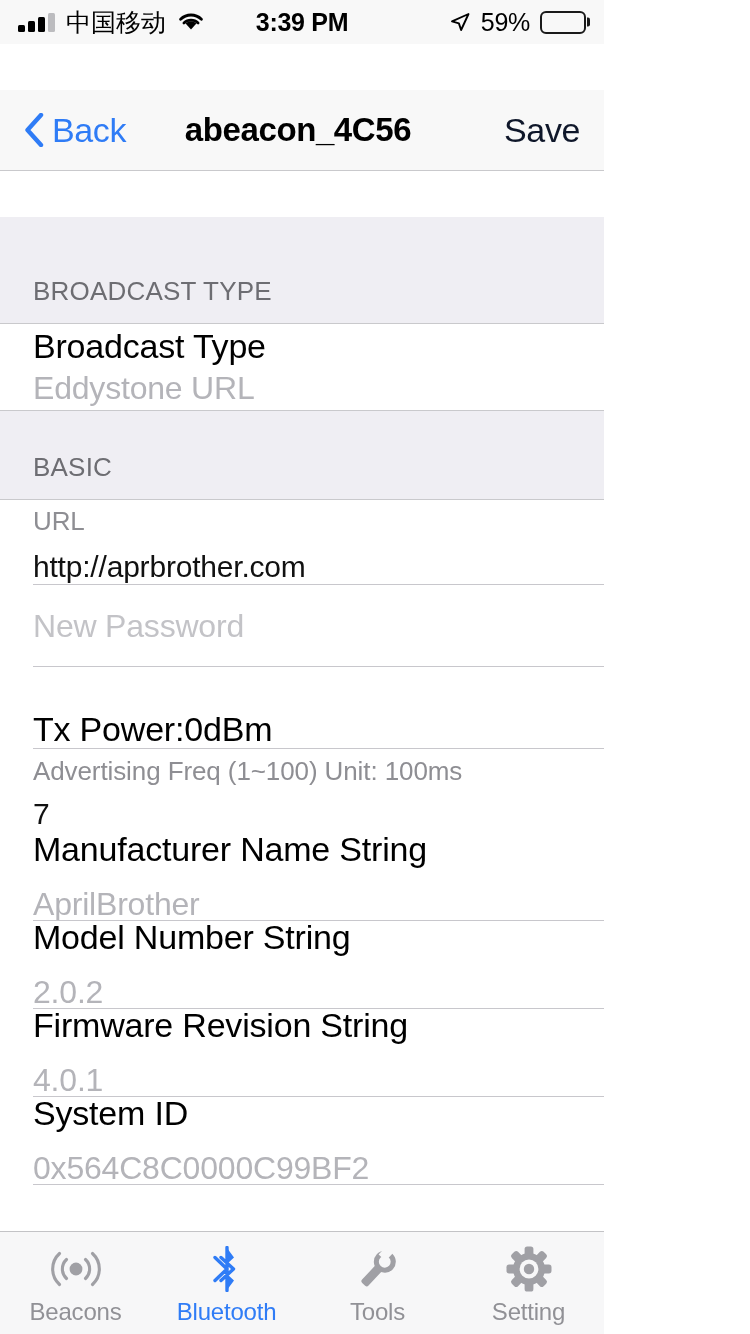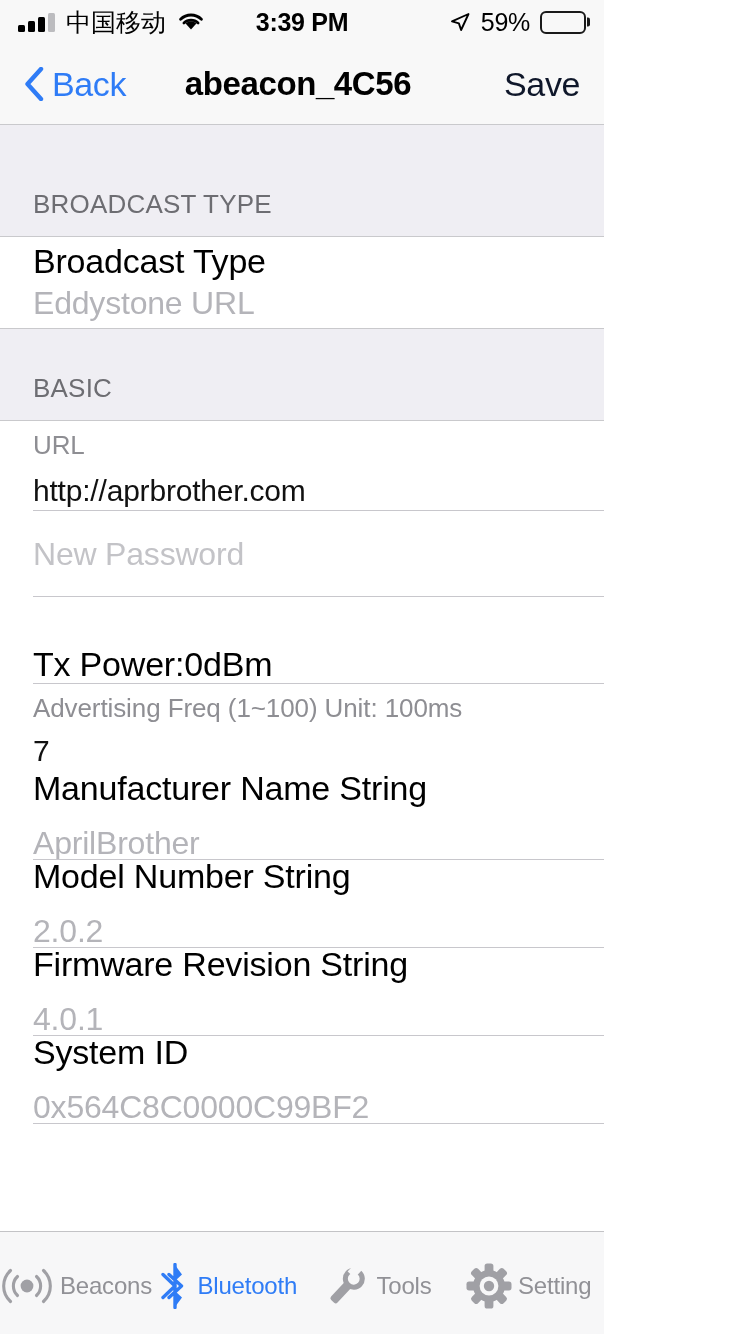--- a/index.html
+++ b/index.html
@@ -15,20 +15,21 @@
     overflow: hidden;
     position: relative;
   }
   .phone {
     width: 604px;
     height: 1334px;
     display: flex;
     flex-direction: column;
     background: #ffffff;
     position: relative;
+    gap: 46px;
   }
 
   
   .status-bar {
     height: 44px;
     background: #f8f8f8;
     display: flex;
     align-items: center;
     padding: 0 18px;
     box-sizing: border-box;
@@ -251,21 +252,21 @@
     flex: 0 0 102px;
     height: 102px;
     background: #f7f7f8;
     border-top: 1px solid #c3c3c6;
     display: flex;
     align-items: stretch;
   }
   .tab-item {
     flex: 1 1 25%;
     display: flex;
-    flex-direction: row;
+    flex-direction: column;
     align-items: center;
     justify-content: center;
     gap: 6px;
     cursor: pointer;
     padding-top: 6px;
     box-sizing: border-box;
   }
   .tab-icon { height: 46px; display: flex; align-items: center; justify-content: center; }
   .tab-label {
     font-size: 24px;

